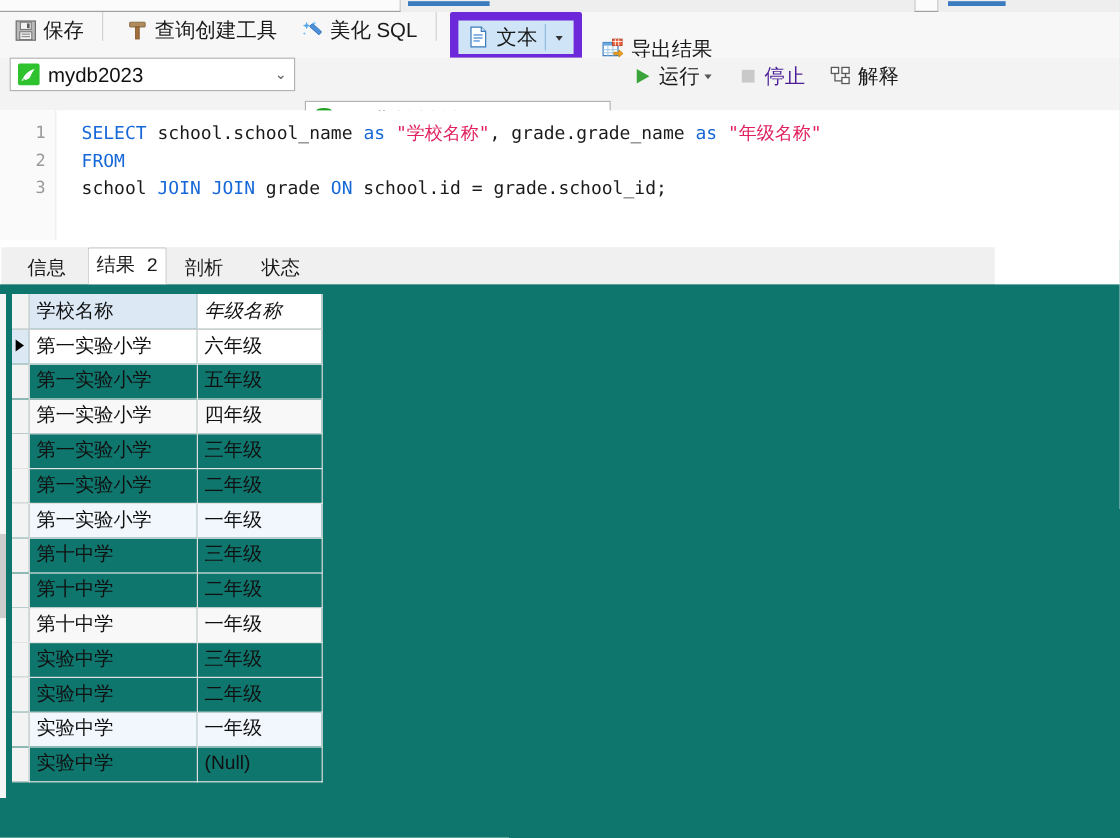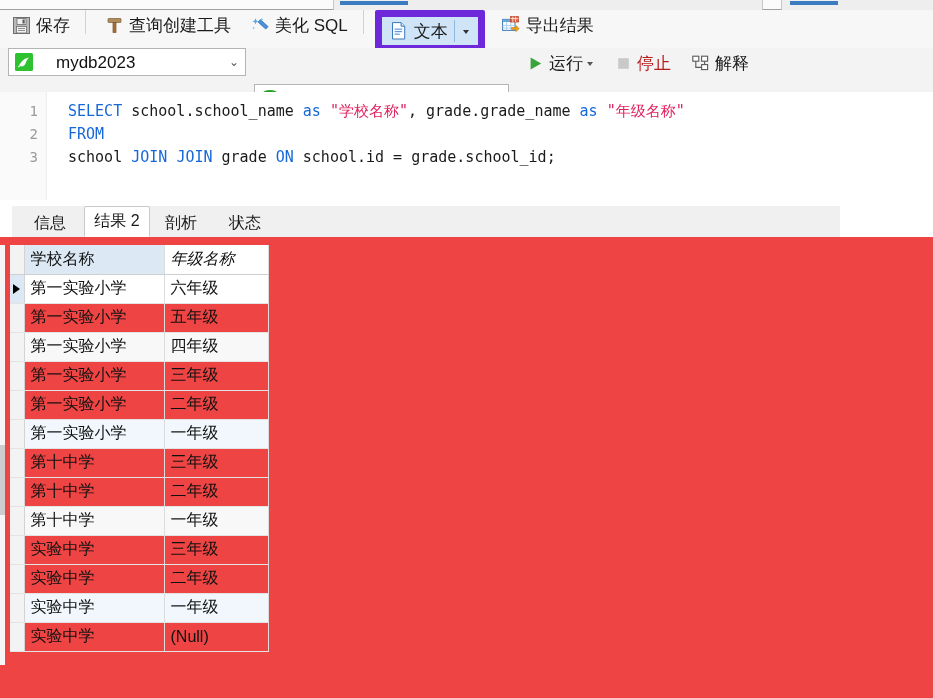--- a/index.html
+++ b/index.html
@@ -64,21 +64,21 @@
     border-radius: 2px;
     cursor: default;
     white-space: nowrap;
   }
   .tbtn .lbl {
     font-size: 17px;
     line-height: 1;
     margin-left: 5px;
     color: #1a1a1a;
   }
-  .tbtn .lbl.dim { color: #b91c1c; }
+  .tbtn .lbl.dim { color: #4c1d95; }
   .tbtn.active {
     background: #cfe4f7;
     border: 7px solid #6d28d9;
   }
   .tsep {
     width: 1px;
     height: 24px;
     background: #d2d2d2;
     margin: 0 7px;
   }
@@ -102,21 +102,20 @@
   
   .combo {
     position: relative;
     height: 28px;
     background: #ffffff;
     border: 1px solid #b4b4b4;
     display: flex;
     align-items: center;
     margin-left: 8px;
     box-sizing: border-box;
-    gap: 16px;
   }
   .combo .ctext {
     font-size: 17px;
     margin-left: 6px;
     color: #111;
     flex: 1;
     line-height: 1;
   }
   .combo .chev {
     width: 22px;
@@ -163,24 +162,25 @@
     position: absolute;
     left: 68px;
   }
   .kw { color: #1668d8; }
   .str { color: #e0215e; }
   .pl { color: #1a1a1a; }
 
   
   .tabbar {
     position: absolute;
-    left: 12px; top: 206px;
+    left: 1px; top: 206px;
     width: 828px; height: 31px;
     background: #f0f0f0;
     border-bottom: 1px solid #c9c9c9;
+    font-family: Liberation Mono, monospace;
   }
   .rtab {
     position: absolute;
     top: 4px;
     height: 27px;
     display: flex;
     align-items: center;
     justify-content: center;
     font-size: 16px;
     color: #1a1a1a;
@@ -196,21 +196,21 @@
     border-radius: 2px 2px 0 0;
     z-index: 3;
   }
 
   
   .grid {
     position: absolute;
     left: 0; top: 237px;
     width: 933px;
     height: 461px;
-    background: #ef4444;
+    background: #0f766e;
   }
   .gridtable {
     position: absolute;
     left: 10px; top: 8px;
     border-collapse: collapse;
     table-layout: fixed;
   }
   .gridtable th, .gridtable td {
     height: 29px;
     box-sizing: border-box;
@@ -321,21 +321,21 @@
       <path d="M12.1 1.6 v3.6 h3.6" fill="#cfe4f7" stroke="#3a79b8" stroke-width="1"></path>
       <rect x="5.6" y="7.6" width="7.6" height="1.1" fill="#4e90d9"></rect>
       <rect x="5.6" y="10.1" width="7.6" height="1.1" fill="#4e90d9"></rect>
       <rect x="5.6" y="12.6" width="5.2" height="1.1" fill="#4e90d9"></rect>
     </svg>
     <span class="lbl">文本</span>
     <span class="tsplit"></span>
     <span class="caret"></span>
   </div>
 
-  <div class="tbtn" style="margin-left:8px;">
+  <div class="tbtn" style="margin-left:8px;margin-top:16px;">
     <svg class="ico" width="20" height="20" viewBox="0 0 20 20">
       <rect x="1.6" y="4.4" width="12.4" height="11" fill="#ffffff" stroke="#3a79b8" stroke-width="1"></rect>
       <rect x="1.6" y="4.4" width="12.4" height="2.6" fill="#6aa7dd"></rect>
       <path d="M5.6 7 v8.4 M9.8 7 v8.4 M1.6 10.4 h12.4 M1.6 13 h12.4" stroke="#9cc4e6" stroke-width="0.8"></path>
       <rect x="9.4" y="1.6" width="8" height="5.4" fill="#e8603c" stroke="#b8462a" stroke-width="0.8"></rect>
       <path d="M9.4 3.6 h8 M11.8 1.6 v5.4 M14.6 1.6 v5.4" stroke="#ffffff" stroke-width="0.7"></path>
       <path d="M10.6 12.6 h4.2 v-2 l3.4 3 l-3.4 3 v-2 h-4.2 z" fill="#f0a21e" stroke="#c77f10" stroke-width="0.7"></path>
     </svg>
     <span class="lbl">导出结果</span>
   </div>

